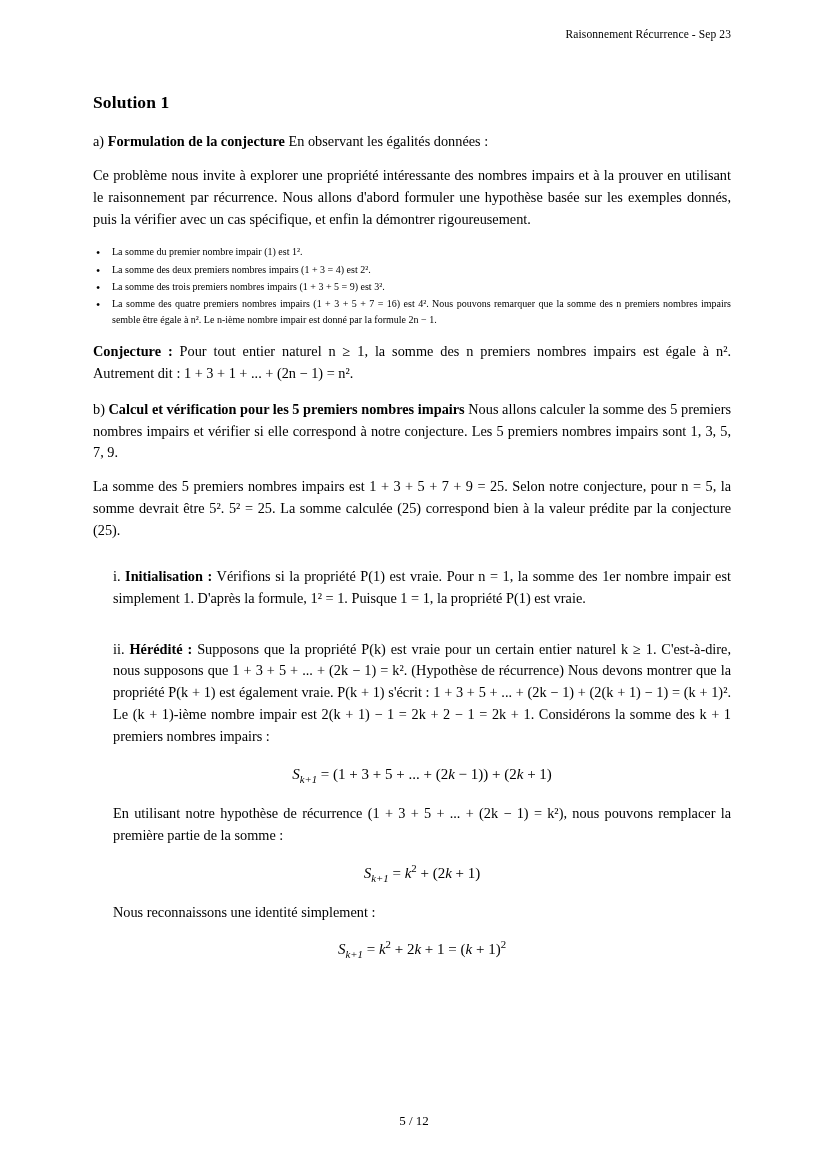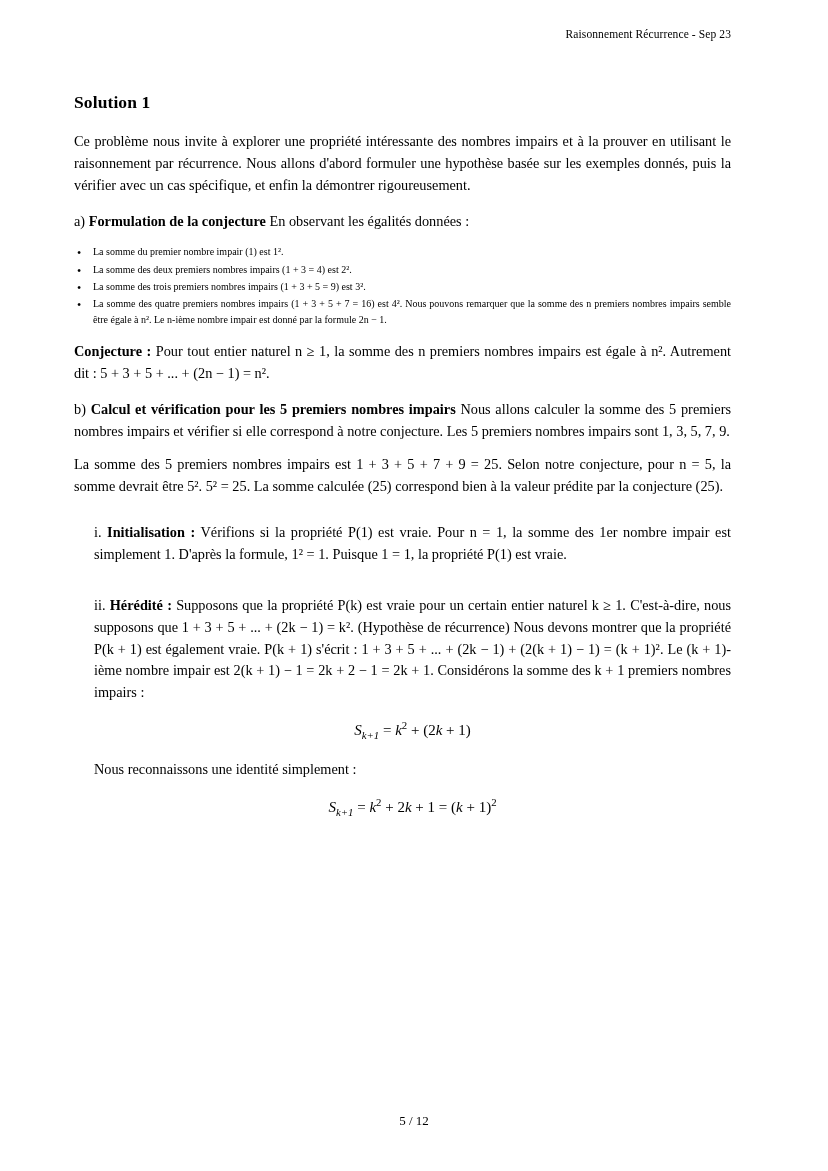--- a/index.html
+++ b/index.html
@@ -12,21 +12,21 @@
     height: 1171px;
     position: relative;
     font-family: "Liberation Serif", serif;
     color: #000000;
   }
   .page {
     position: relative;
     width: 828px;
     height: 1171px;
     box-sizing: border-box;
-    padding: 28px 97px 0 74px;
+    padding: 28px 97px 0 93px;
   }
   .header {
     text-align: right;
     font-size: 11.5px;
     letter-spacing: 0.1px;
     color: #000;
     margin-bottom: 52px;
   }
   h1.section-title {
     font-size: 17.5px;
@@ -94,38 +94,38 @@
 </style>
 </head>
 <body>
 
 <div class="page">
 
   <div class="header">Raisonnement Récurrence - Sep 23</div>
 
   <h1 class="section-title">Solution 1</h1>
 
-  <p class="para">Ce problème nous invite à explorer une propriété intéressante des nombres impairs et à la prouver en utilisant le raisonnement par récurrence. Nous allons d'abord formuler une hypothèse basée sur les exemples donnés, puis la vérifier avec un cas spécifique, et enfin la démontrer rigoureusement.</p>
-
   <p class="para tight">
     <span>a)</span>
     <span class="bold">Formulation de la conjecture</span>
     <span>En observant les égalités données :</span>
   </p>
+
+  <p class="para">Ce problème nous invite à explorer une propriété intéressante des nombres impairs et à la prouver en utilisant le raisonnement par récurrence. Nous allons d'abord formuler une hypothèse basée sur les exemples donnés, puis la vérifier avec un cas spécifique, et enfin la démontrer rigoureusement.</p>
 
   <ul class="bullets">
     <li>La somme du premier nombre impair (1) est 1².</li>
     <li>La somme des deux premiers nombres impairs (1 + 3 = 4) est 2².</li>
     <li>La somme des trois premiers nombres impairs (1 + 3 + 5 = 9) est 3².</li>
     <li>La somme des quatre premiers nombres impairs (1 + 3 + 5 + 7 = 16) est 4². Nous pouvons remarquer que la somme des n premiers nombres impairs semble être égale à n². Le n-ième nombre impair est donné par la formule 2n − 1.</li>
   </ul>
 
   <p class="para">
     <span class="bold">Conjecture :</span>
-    <span>Pour tout entier naturel n ≥ 1, la somme des n premiers nombres impairs est égale à n². Autrement dit : 5 + 3 + 5 + ... + (2n − 1) = n².</span>
+    <span>Pour tout entier naturel n ≥ 1, la somme des n premiers nombres impairs est égale à n². Autrement dit : 1 + 3 + 1 + ... + (2n − 1) = n².</span>
   </p>
 
   <p class="para tight">
     <span>b)</span>
     <span class="bold">Calcul et vérification pour les 5 premiers nombres impairs</span>
     <span>Nous allons calculer la somme des 5 premiers nombres impairs et vérifier si elle correspond à notre conjecture. Les 5 premiers nombres impairs sont 1, 3, 5, 7, 9.</span>
   </p>
 
   <p class="para">La somme des 5 premiers nombres impairs est 1 + 3 + 5 + 7 + 9 = 25. Selon notre conjecture, pour n = 5, la somme devrait être 5². 5² = 25. La somme calculée (25) correspond bien à la valeur prédite par la conjecture (25).</p>
 
@@ -141,21 +141,25 @@
     </p>
 
     <div class="spacer-md"></div>
 
     <p class="para">
       <span>ii.</span>
       <span class="bold">Hérédité :</span>
       <span>Supposons que la propriété P(k) est vraie pour un certain entier naturel k ≥ 1. C'est-à-dire, nous supposons que 1 + 3 + 5 + ... + (2k − 1) = k². (Hypothèse de récurrence) Nous devons montrer que la propriété P(k + 1) est également vraie. P(k + 1) s'écrit : 1 + 3 + 5 + ... + (2k − 1) + (2(k + 1) − 1) = (k + 1)². Le (k + 1)-ième nombre impair est 2(k + 1) − 1 = 2k + 2 − 1 = 2k + 1. Considérons la somme des k + 1 premiers nombres impairs :</span>
     </p>
 
+    <div class="display-math">
+      <span class="mathvar">S</span><sub class="mathvar">k+1</sub> = (1 + 3 + 5 + ... + (2<span class="mathvar">k</span> − 1)) + (2<span class="mathvar">k</span> + 1)
+    </div>
 
+    <p class="para">En utilisant notre hypothèse de récurrence (1 + 3 + 5 + ... + (2k − 1) = k²), nous pouvons remplacer la première partie de la somme :</p>
 
     <div class="display-math">
       <span class="mathvar">S</span><sub class="mathvar">k+1</sub> = <span class="mathvar">k</span><sup>2</sup> + (2<span class="mathvar">k</span> + 1)
     </div>
 
     <p class="para">Nous reconnaissons une identité simplement :</p>
 
     <div class="display-math">
       <span class="mathvar">S</span><sub class="mathvar">k+1</sub> = <span class="mathvar">k</span><sup>2</sup> + 2<span class="mathvar">k</span> + 1 = (<span class="mathvar">k</span> + 1)<sup>2</sup>
     </div>

